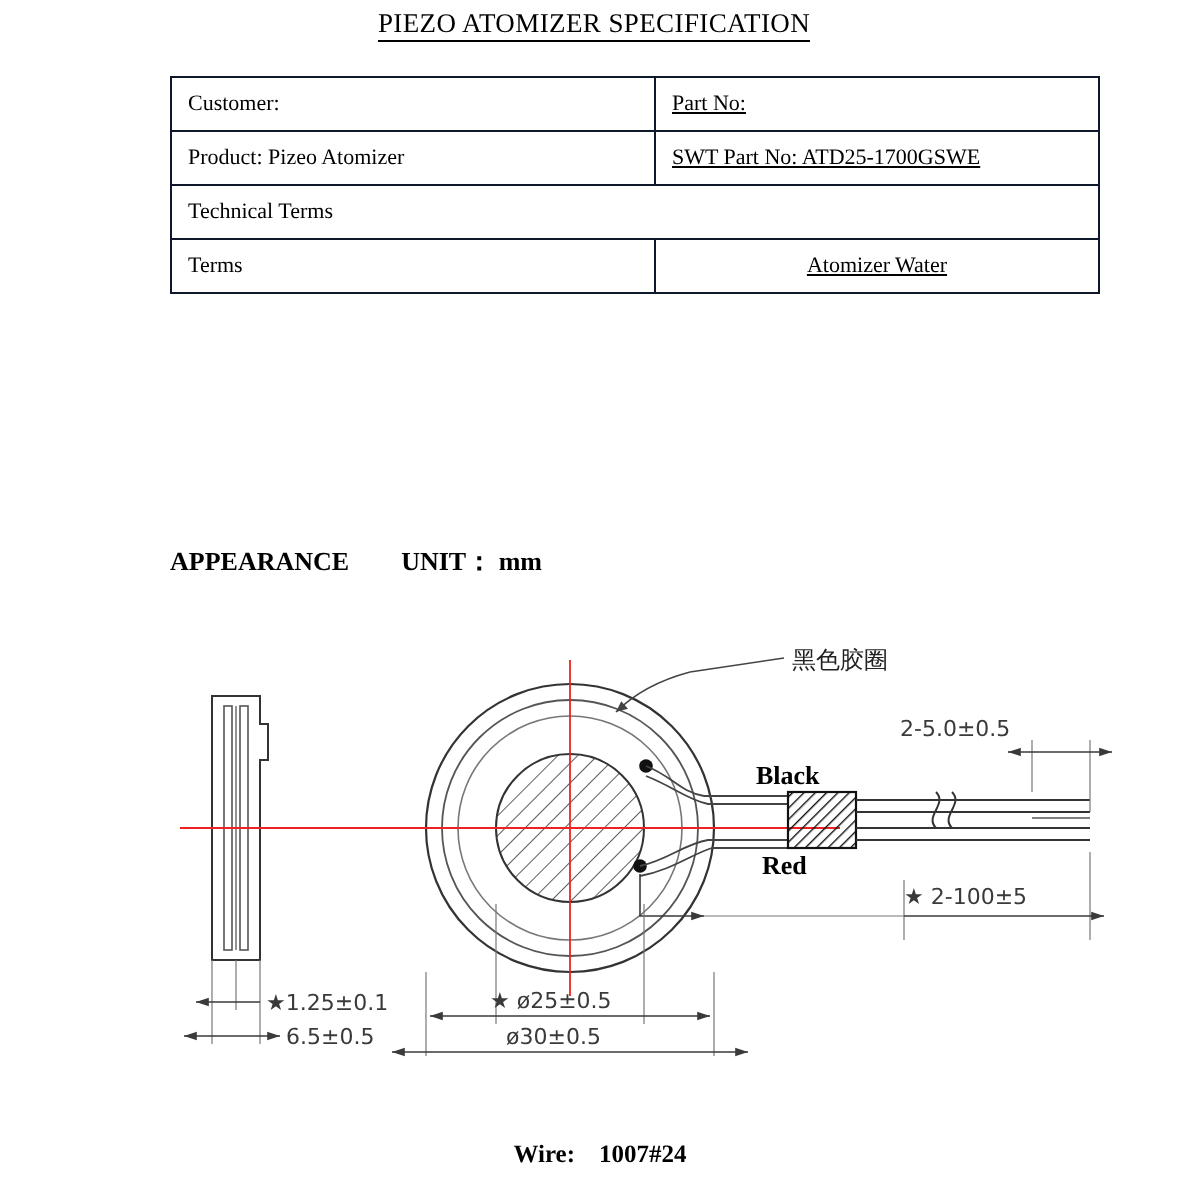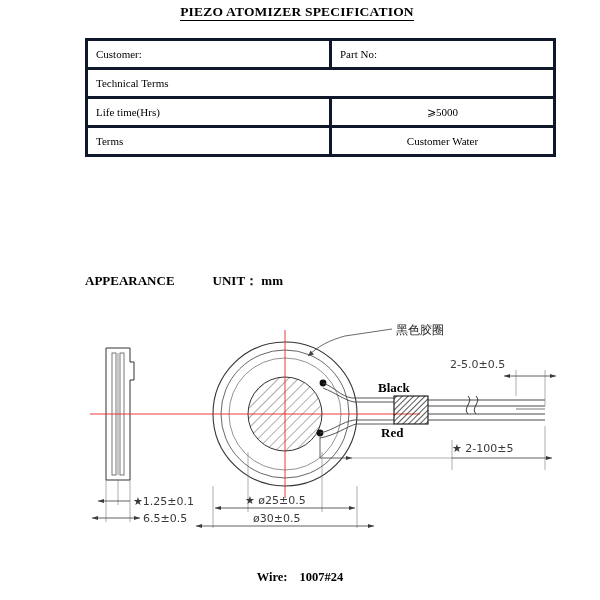--- a/index.html
+++ b/index.html
@@ -17,63 +17,63 @@
   }
 
   
   .doc-title {
     position: absolute;
     top: 4px;
     left: 0;
     width: 594px;
     text-align: center;
     font-size: 13.5px;
-    font-weight: bold;
+    font-weight: normal;
     letter-spacing: 0.2px;
   }
   .doc-title span {
     border-bottom: 1px solid #000;
     padding-bottom: 1px;
   }
 
   
   .spec-table {
     position: absolute;
     left: 85px;
     top: 38px;
     width: 430px;
     border-collapse: collapse;
     table-layout: fixed;
   }
   .spec-table td {
-    border: 3px solid #0f172a;
+    border: 1px solid #0f172a;
     height: 26px;
     font-size: 11px;
     padding: 0 8px;
     vertical-align: middle;
     line-height: 1.1;
     margin-top: 40px;
   }
   .col-label { width: 225px; }
-  .col-value { width: 205px; }
+  .col-value { width: 205px; text-decoration: underline; }
   .val-center { text-align: center; }
   .val-left { text-align: left; }
   .row-span { }
 
   
   .appearance-head {
     position: absolute;
     left: 85px;
     top: 272px;
     font-size: 13px;
     font-weight: bold;
     font-family: "Liberation Serif", "DejaVu Serif", serif;
   }
   .appearance-head .unit {
-    margin-left: 38px;
+    margin-left: 26px;
     text-align: center;
   }
 
   
   .drawing {
     position: absolute;
     left: 0;
     top: 300px;
     width: 600px;
     height: 270px;
@@ -116,29 +116,29 @@
   <span>PIEZO ATOMIZER SPECIFICATION</span>
 </div>
 
 <table class="spec-table">
   <tbody>
     <tr>
       <td class="col-label">Customer:</td>
       <td class="col-value val-left">Part No:</td>
     </tr>
     <tr>
+      <td class="col-label">Product: Pizeo Atomizer</td>
+      <td class="col-value val-left">SWT Part No: ATD25-1700GSWE</td>
+    </tr>
+    <tr>
       <td colspan="2" class="row-span">Technical Terms</td>
     </tr>
     <tr>
-      <td class="col-label">Life time(Hrs)</td>
-      <td class="col-value val-center">⩾5000</td>
-    </tr>
-    <tr>
       <td class="col-label">Terms</td>
-      <td class="col-value val-center">Customer Water</td>
+      <td class="col-value val-center">Atomizer Water</td>
     </tr>
   </tbody>
 </table>
 
 <div class="appearance-head">
   <span>APPEARANCE</span><span class="unit">UNIT： mm</span>
 </div>
 
 <div class="drawing">
 <svg width="600" height="270" viewBox="0 0 600 270" xmlns="http://www.w3.org/2000/svg">

